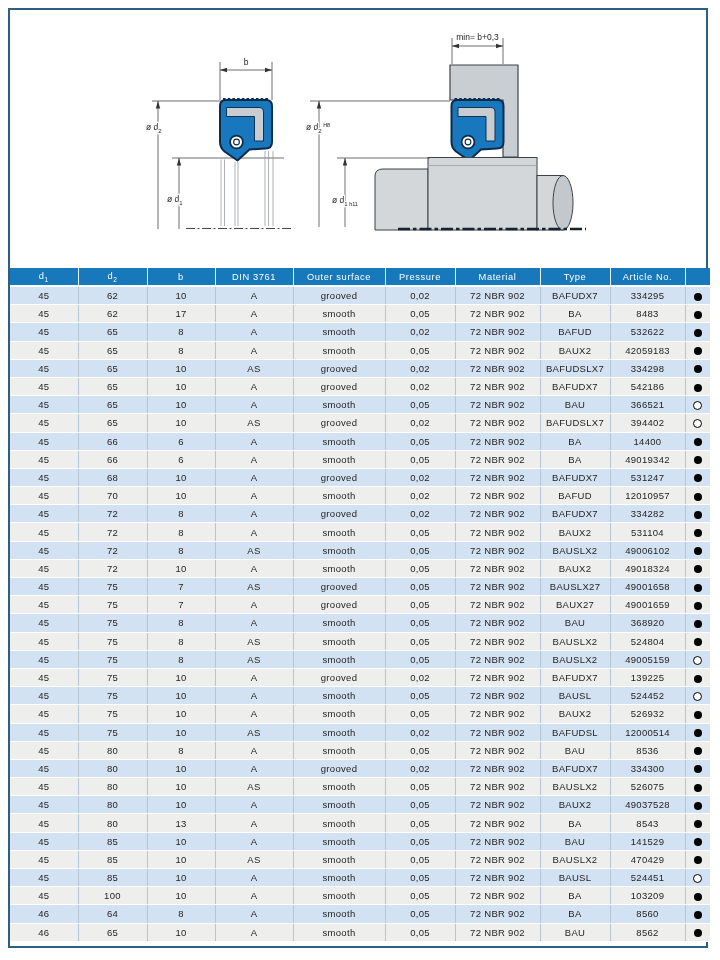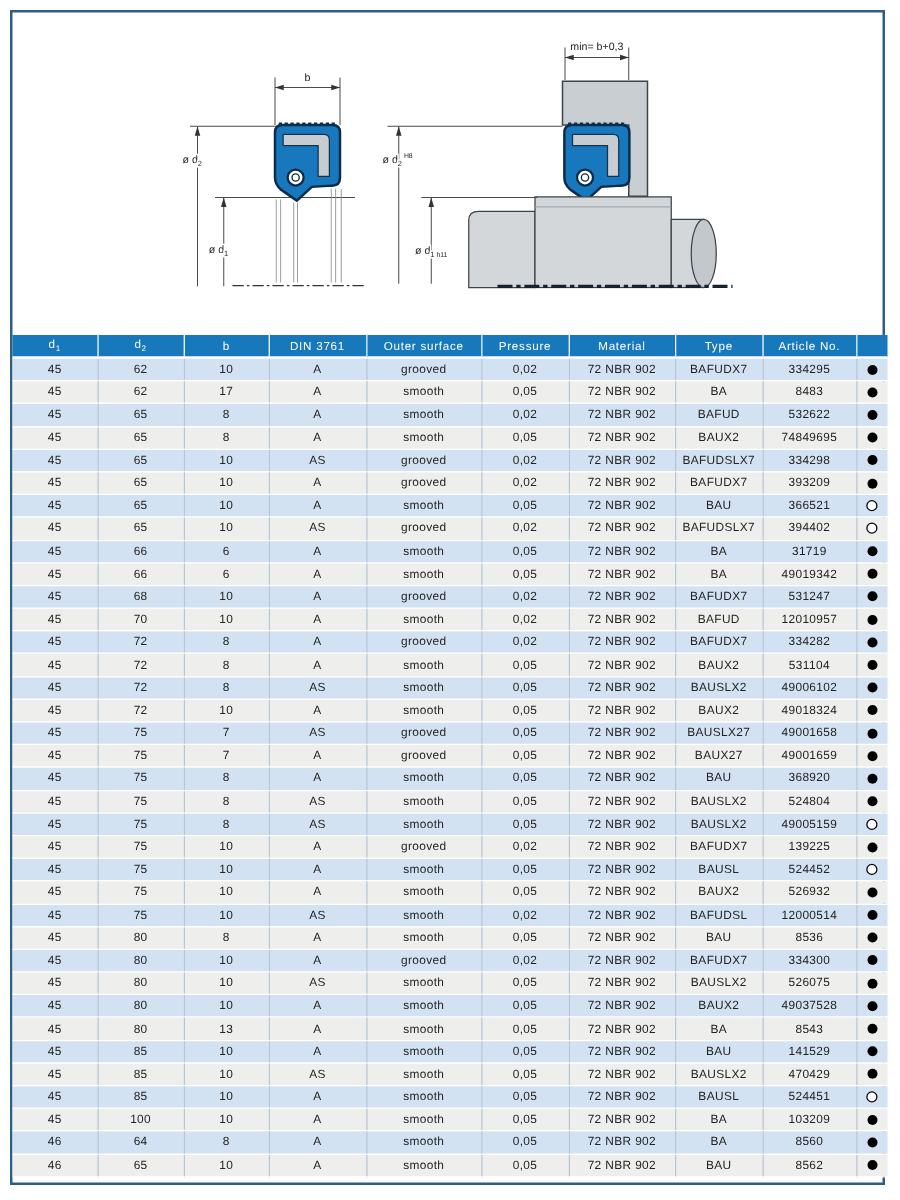--- a/index.html
+++ b/index.html
@@ -182,21 +182,21 @@
         </tr>
         <tr class="row-gray">
           <td>45</td>
           <td>65</td>
           <td>8</td>
           <td>A</td>
           <td>smooth</td>
           <td>0,05</td>
           <td>72 NBR 902</td>
           <td>BAUX2</td>
-          <td>74849695</td>
+          <td>42059183</td>
           <td><span class="dot dot-filled"></span></td>
         </tr>
         <tr class="row-blue">
           <td>45</td>
           <td>65</td>
           <td>10</td>
           <td>AS</td>
           <td>grooved</td>
           <td>0,02</td>
           <td>72 NBR 902</td>
@@ -206,21 +206,21 @@
         </tr>
         <tr class="row-gray">
           <td>45</td>
           <td>65</td>
           <td>10</td>
           <td>A</td>
           <td>grooved</td>
           <td>0,02</td>
           <td>72 NBR 902</td>
           <td>BAFUDX7</td>
-          <td>393209</td>
+          <td>542186</td>
           <td><span class="dot dot-filled"></span></td>
         </tr>
         <tr class="row-blue">
           <td>45</td>
           <td>65</td>
           <td>10</td>
           <td>A</td>
           <td>smooth</td>
           <td>0,05</td>
           <td>72 NBR 902</td>
@@ -242,21 +242,21 @@
         </tr>
         <tr class="row-blue">
           <td>45</td>
           <td>66</td>
           <td>6</td>
           <td>A</td>
           <td>smooth</td>
           <td>0,05</td>
           <td>72 NBR 902</td>
           <td>BA</td>
-          <td>31719</td>
+          <td>14400</td>
           <td><span class="dot dot-filled"></span></td>
         </tr>
         <tr class="row-gray">
           <td>45</td>
           <td>66</td>
           <td>6</td>
           <td>A</td>
           <td>smooth</td>
           <td>0,05</td>
           <td>72 NBR 902</td>

